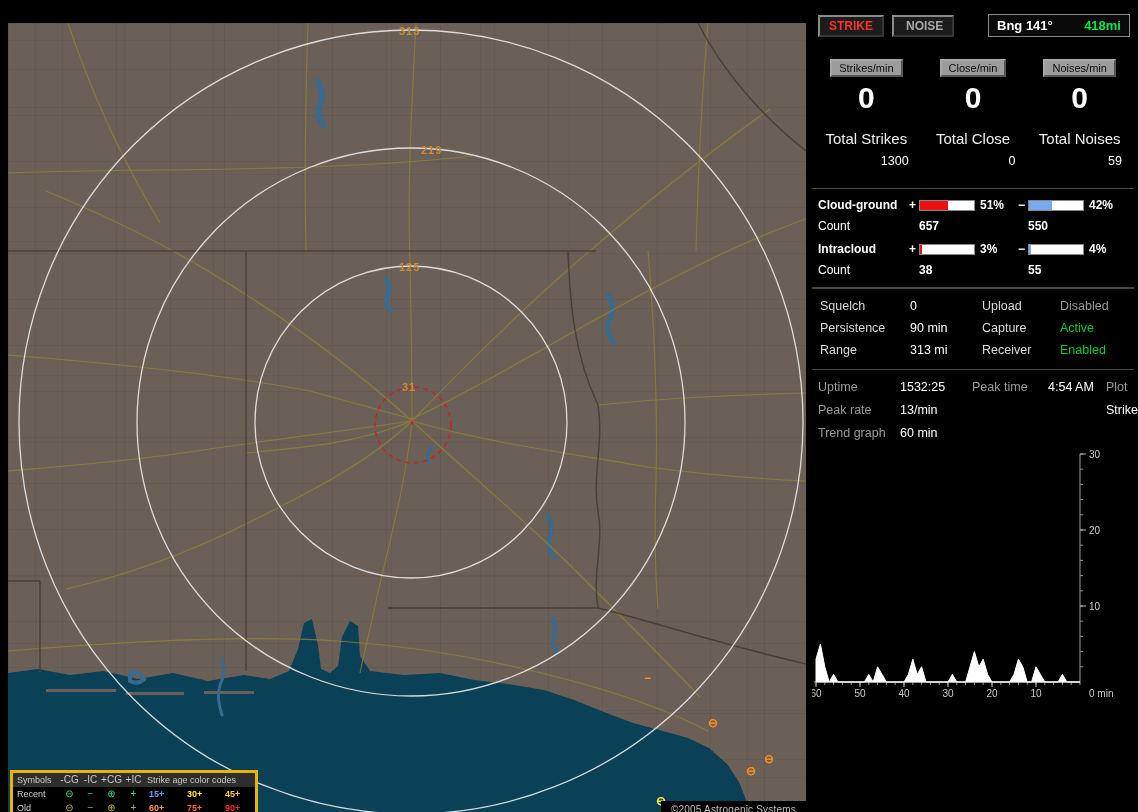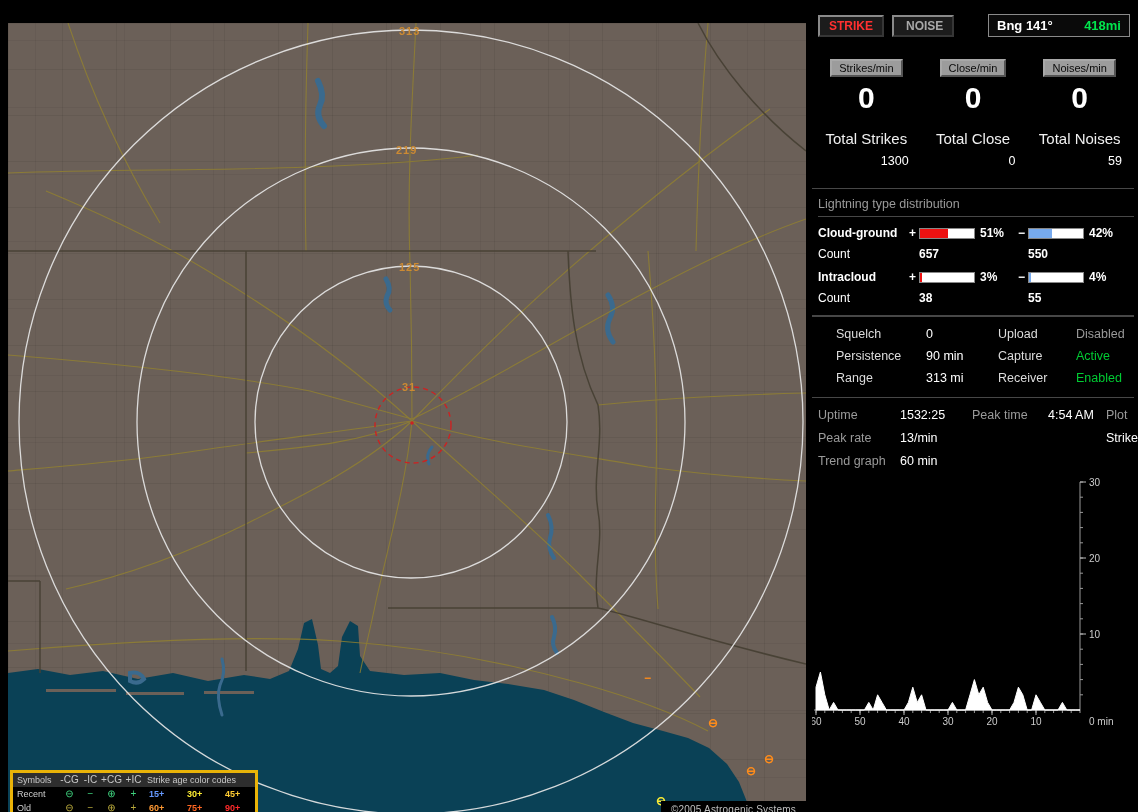--- a/index.html
+++ b/index.html
@@ -78,21 +78,21 @@
   .bar-fill { position:absolute; left:0; top:0; bottom:0; }
   .pct { font-weight:bold; padding-left:5px; }
   .count-row { margin-top:7px; margin-bottom:2px; }
   .count-val { font-weight:bold; }
 
   #d2 { margin-top:10px; }
   .datetime { color:#00ff00; font-weight:bold; font-size:17px; letter-spacing:0.5px; margin:9px 0 9px 6px; }
 
   .settings-grid {
     display:grid; grid-template-columns:90px 72px 78px auto; row-gap:8px;
-    margin:10px 4px 0 24px; font-size:12.5px;
+    margin:10px 4px 0 8px; font-size:12.5px;
   }
   .set-label { color:#dcdcdc; }
   .set-value { color:#fff; }
   #d3 { margin-top:12px; }
 
   .stats-grid {
     display:grid; grid-template-columns:82px 72px 76px 58px auto; row-gap:9px;
     margin:10px 4px 0 6px; font-size:12.5px;
   }
   .stat-label { color:#9a9a9a; }
@@ -170,21 +170,21 @@
       <circle cx="403" cy="399" r="156"></circle>
       <circle cx="403" cy="399" r="274"></circle>
       <circle cx="403" cy="399" r="392"></circle>
     </g>
     <circle cx="405" cy="402" r="38" fill="none" stroke="#cc2222" stroke-width="1.4" stroke-dasharray="5,4"></circle>
     <circle cx="404" cy="400" r="1.8" fill="#cc2222"></circle>
   </svg>
 
   <div id="map-overlays">
       <div class="ring-label" style="left: 391px; top: 2px; color: rgb(204, 138, 51);">313</div>
-      <div class="ring-label" style="left: 388px; top: 121px; color: rgb(204, 138, 51);">219</div>
+      <div class="ring-label" style="left: 413px; top: 121px; color: rgb(204, 138, 51);">219</div>
       <div class="ring-label" style="left: 391px; top: 238px; color: rgb(204, 138, 51);">125</div>
       <div class="ring-label" style="left: 394px; top: 358px; color: rgb(204, 138, 51);">31</div>
       <div class="strike-sym" style="left: 700px; top: 694px; color: rgb(255, 140, 26);">⊖</div>
       <div class="strike-sym" style="left: 738px; top: 742px; color: rgb(255, 140, 26);">⊖</div>
       <div class="strike-sym" style="left: 756px; top: 730px; color: rgb(255, 140, 26);">⊖</div>
       <div class="strike-sym" style="left: 648px; top: 772px; color: rgb(255, 238, 51);">⊖</div>
       <div class="strike-sym" style="left: 636px; top: 649px; color: rgb(255, 140, 26);">−</div>
     </div>
 
   <div class="legend" id="legend">
@@ -248,21 +248,20 @@
     <div class="rate-col">
       <span class="rate-btn">Noises/min</span>
       <div class="big-zero">0</div>
       <div class="total-label">Total Noises</div>
       <div class="total-value">59</div>
     </div>
   </div>
 
   <div class="divider" id="d1"></div>
 
-  <div class="dist-title">Lightning type distribution</div>
 
   <div class="dist-grid">
     <span class="dist-name">Cloud-ground</span>
     <span class="sign">+</span>
     <span class="bar">
       <span class="bar-fill" style="width: 51%; background: rgb(238, 17, 17);"></span>
     </span>
     <span class="pct">51%</span>
     <span class="sign">−</span>
     <span class="bar">

